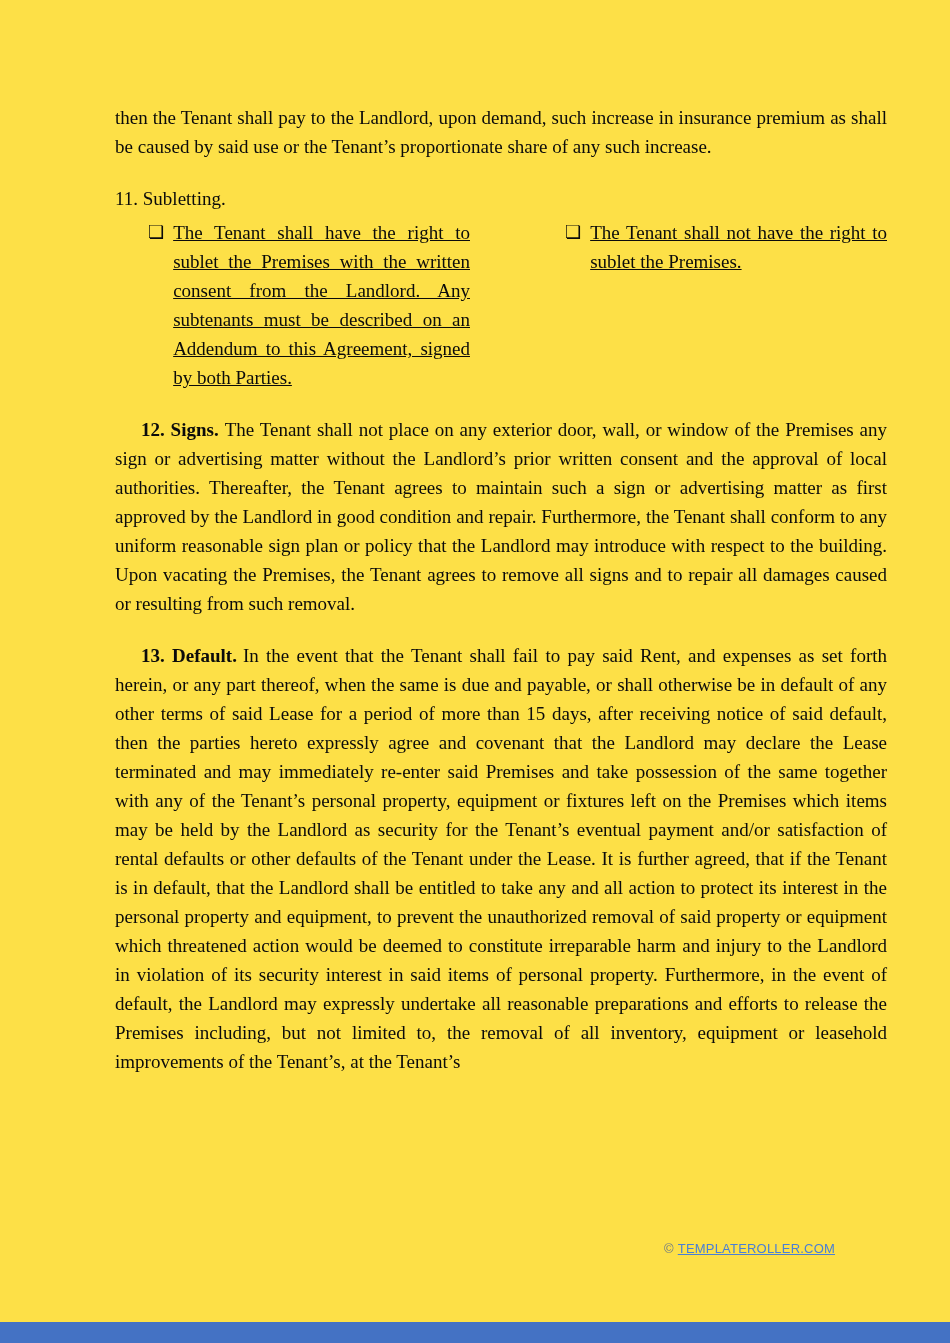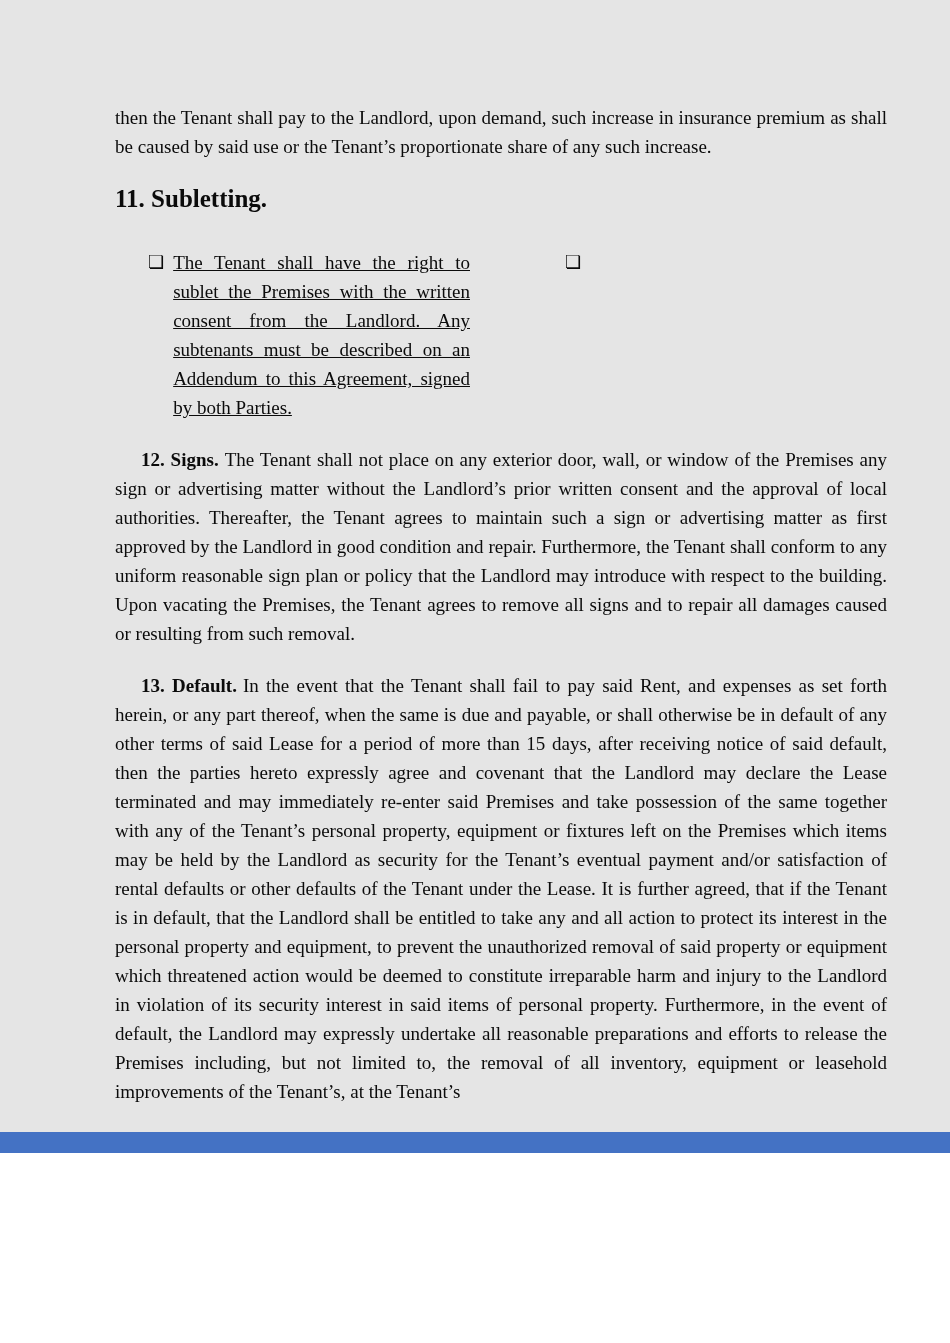--- a/index.html
+++ b/index.html
@@ -4,38 +4,38 @@
 <style>
   * { box-sizing: border-box; }
   html, body {
     margin: 0;
     padding: 0;
     background: #ffffff;
   }
   .page {
     position: relative;
     width: 950px;
-    height: 1153px;
-    background: #e5e5e5;
+    height: 1343px;
+    background: #fde047;
     font-family: "Liberation Serif", "DejaVu Serif", serif;
     color: #0b0b0b;
     padding: 103px 63px 0 115px;
     overflow: hidden;
   }
   .para {
     font-size: 19px;
     line-height: 29px;
     text-align: justify;
     margin: 0 0 23px 0;
   }
   .section-heading-block {
-    font-size: 25px;
+    font-size: 19px;
     line-height: 29px;
-    font-weight: bold;
-    margin: 0 0 35px 0;
+    font-weight: normal;
+    margin: 0 0 5px 0;
   }
   .lead-heading {
     font-weight: bold;
     margin-right: 6px;
     margin-left: 26px;
   }
   .columns {
     display: grid;
     grid-template-columns: 1fr 1fr;
     column-gap: 95px;
@@ -94,20 +94,21 @@
 
   <div class="section-heading-block">11. Subletting.</div>
 
   <div class="columns">
     <div class="option">
       <span class="checkbox-glyph">❏</span>
       <span class="option-text">The Tenant shall have the right to sublet the Premises with the written consent from the Landlord. Any subtenants must be described on an Addendum to this Agreement, signed by both Parties.</span>
     </div>
     <div class="option">
       <span class="checkbox-glyph">❏</span>
+      <span class="option-text">The Tenant shall not have the right to sublet the Premises.</span>
     </div>
   </div>
 
   <p class="para">
     <strong class="lead-heading">12. Signs.</strong><span>The Tenant shall not place on any exterior door, wall, or window of the Premises any sign or advertising matter without the Landlord’s prior written consent and the approval of local authorities. Thereafter, the Tenant agrees to maintain such a sign or advertising matter as first approved by the Landlord in good condition and repair. Furthermore, the Tenant shall conform to any uniform reasonable sign plan or policy that the Landlord may introduce with respect to the building. Upon vacating the Premises, the Tenant agrees to remove all signs and to repair all damages caused or resulting from such removal.</span>
   </p>
 
   <p class="para">
     <strong class="lead-heading">13. Default.</strong><span>In the event that the Tenant shall fail to pay said Rent, and expenses as set forth herein, or any part thereof, when the same is due and payable, or shall otherwise be in default of any other terms of said Lease for a period of more than 15 days, after receiving notice of said default, then the parties hereto expressly agree and covenant that the Landlord may declare the Lease terminated and may immediately re-enter said Premises and take possession of the same together with any of the Tenant’s personal property, equipment or fixtures left on the Premises which items may be held by the Landlord as security for the Tenant’s eventual payment and/or satisfaction of rental defaults or other defaults of the Tenant under the Lease. It is further agreed, that if the Tenant is in default, that the Landlord shall be entitled to take any and all action to protect its interest in the personal property and equipment, to prevent the unauthorized removal of said property or equipment which threatened action would be deemed to constitute irreparable harm and injury to the Landlord in violation of its security interest in said items of personal property. Furthermore, in the event of default, the Landlord may expressly undertake all reasonable preparations and efforts to release the Premises including, but not limited to, the removal of all inventory, equipment or leasehold improvements of the Tenant’s, at the Tenant’s</span>
   </p>

